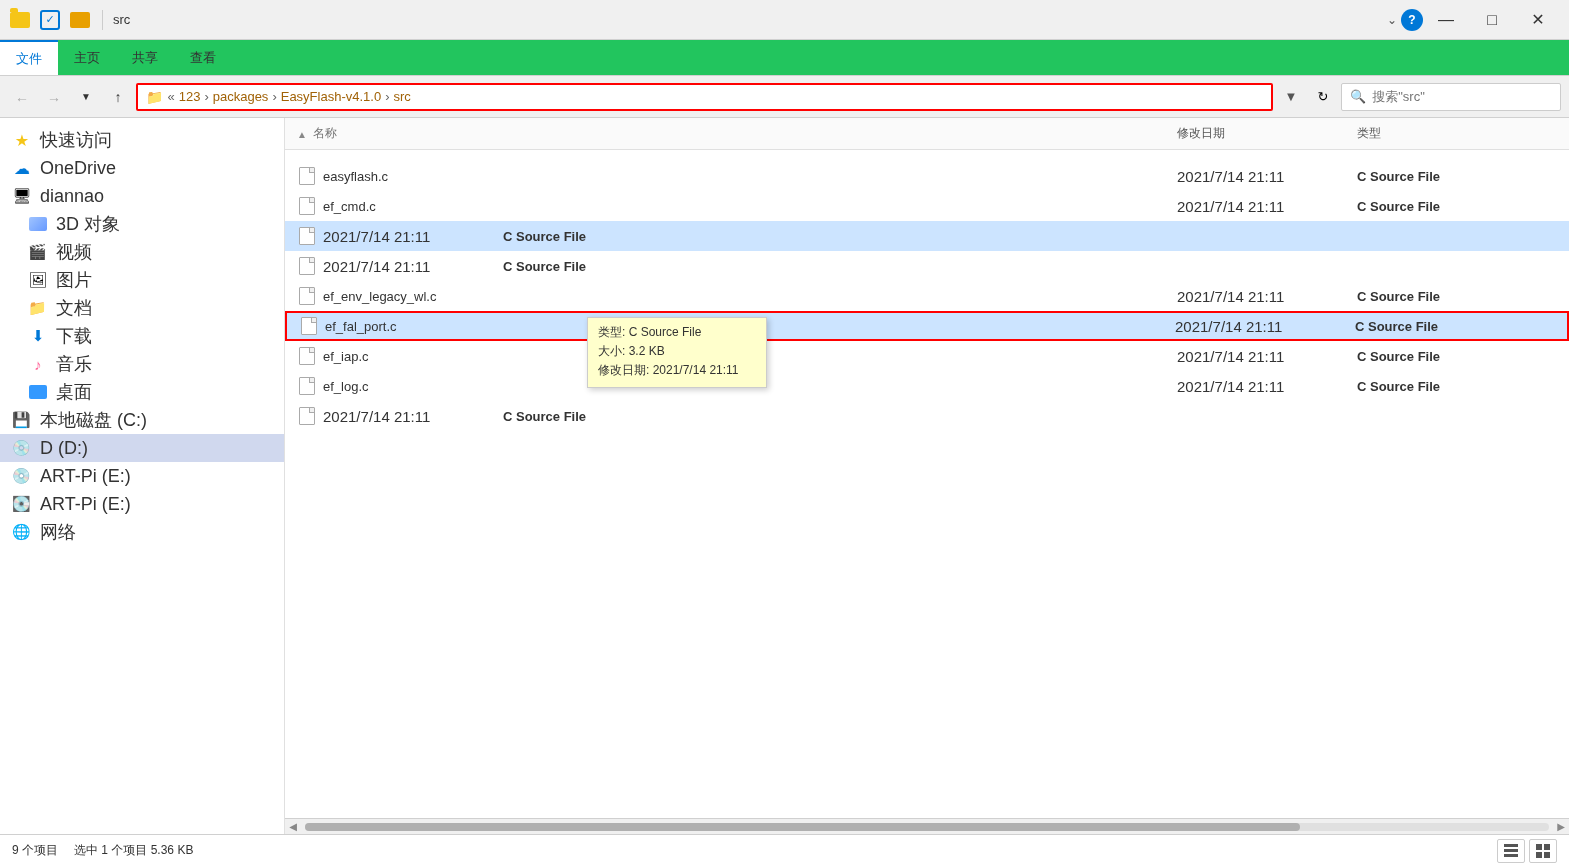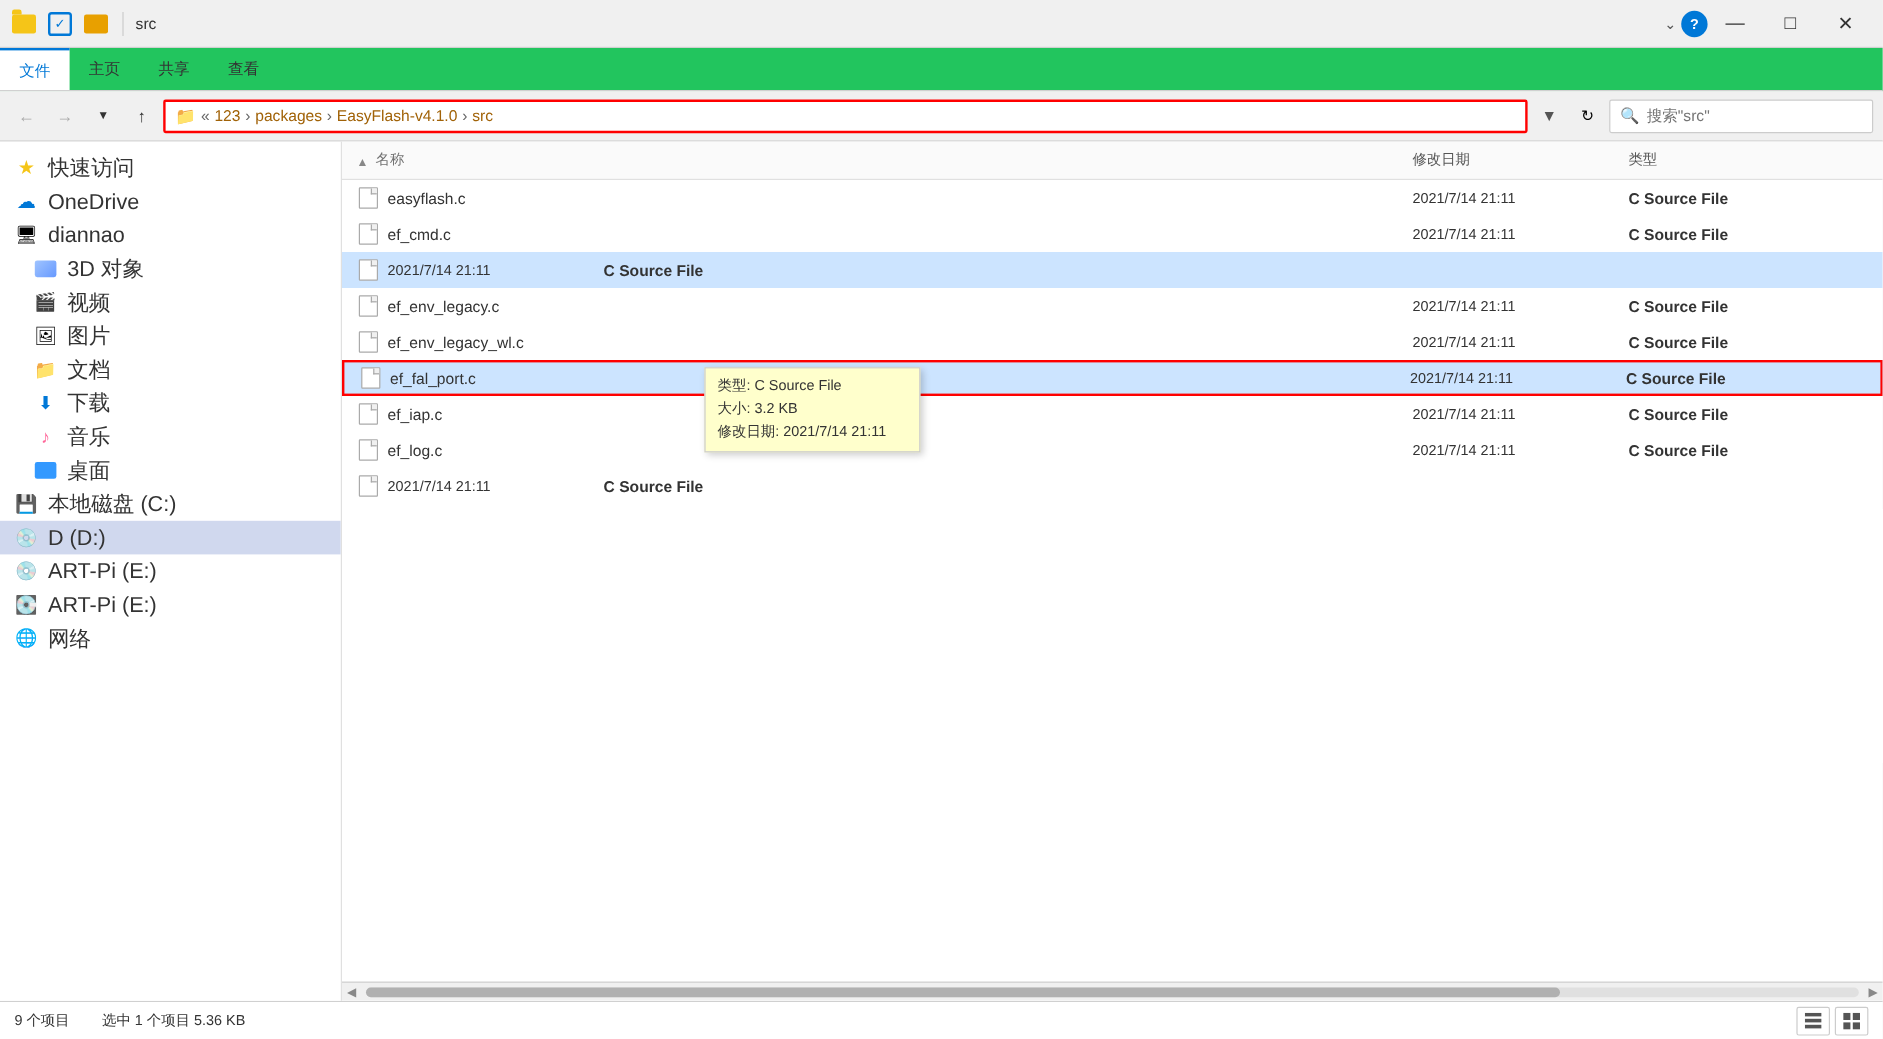--- a/index.html
+++ b/index.html
@@ -68,21 +68,21 @@
     .file-list-header { display: flex; align-items: center; padding: 0 12px; height: 32px; border-bottom: 1px solid #e0e0e0; background: #fafafa; }
     .col-name { flex: 1; font-size: 12px; color: #737373; cursor: pointer; }
     .col-date { width: 180px; font-size: 12px; color: #555; cursor: pointer; }
     .col-type { width: 200px; font-size: 12px; color: #555; cursor: pointer; }
 
     .file-list-body { flex: 1; overflow-y: auto; position: relative; }
     .file-row { display: flex; align-items: center; padding: 0 12px; height: 30px; cursor: pointer; position: relative; }
     .file-row.highlighted { background: #cce4ff; }
     .file-icon { width: 20px; height: 20px; margin-right: 6px; display: flex; align-items: center; justify-content: center; flex-shrink: 0; }
     .file-name-text { flex: 1; font-size: 13px; color: #333; }
-    .file-date { width: 180px; font-size: 12px; color: #333; }
+    .file-date { width: 180px; font-size: 15px; color: #333; }
     .file-type { width: 200px; font-size: 13px; color: #333; font-weight: bold; }
 
     
     .page-icon { width: 16px; height: 18px; border: 1px solid #aaa; border-radius: 1px; background: white; position: relative; }
     .page-icon::after { content: ''; position: absolute; top: 0; right: 0; width: 4px; height: 4px; border-left: 1px solid #aaa; border-bottom: 1px solid #aaa; background: #f0f0f0; }
 
     
     .file-row.selected-red { background: #cce4ff; border: 2px solid red; }
 
     
@@ -93,21 +93,21 @@
       box-shadow: 2px 2px 6px rgba(0,0,0,0.2);
       z-index: 10; white-space: nowrap;
       min-width: 180px;
     }
     .tooltip-row { margin-bottom: 2px; }
 
     
     .status-bar {
       height: 32px; background: white; border-top: 1px solid #d0d0d0;
       display: flex; align-items: center; padding: 0 12px;
-      font-size: 12px; color: #333; gap: 27px;
+      font-size: 12px; color: #333; gap: 16px;
     }
     .status-right { margin-left: auto; display: flex; gap: 4px; }
     .view-btn { width: 28px; height: 24px; display: flex; align-items: center; justify-content: center; cursor: pointer; border: 1px solid #ccc; border-radius: 2px; color: #555; }
 
     
     .h-scroll { height: 16px; border-top: 1px solid #d0d0d0; display: flex; align-items: center; background: #f0f0f0; }
     .h-scroll-track { flex: 1; height: 8px; background: #e0e0e0; margin: 0 4px; border-radius: 4px; }
     .h-scroll-thumb { width: 80%; height: 8px; background: #b0b0b0; border-radius: 4px; }
     .scroll-arrow-h { width: 16px; height: 16px; display: flex; align-items: center; justify-content: center; color: #888; font-size: 10px; cursor: pointer; }
 
@@ -295,21 +295,21 @@
 
     <div class="file-list-header">
       <div style="width:16px;">
         <span style="color:#888;font-size:10px;">▲</span>
       </div>
       <div class="col-name">名称</div>
       <div class="col-date">修改日期</div>
       <div class="col-type">类型</div>
     </div>
 
-    <div class="file-list-body" style="position:relative;">
+    <div class="file-list-body" style="position:relative;margin-top:11px;">
 
       <div class="file-row">
         <div class="file-icon">
             <div class="page-icon"></div>
           </div>
         <span class="file-name-text">easyflash.c</span>
         <span class="file-date">2021/7/14 21:11</span>
         <span class="file-type">C Source File</span>
       </div>
 
@@ -327,21 +327,20 @@
             <div class="page-icon"></div>
           </div>
         <span class="file-date">2021/7/14 21:11</span>
         <span class="file-type">C Source File</span>
       </div>
 
       <div class="file-row">
         <div class="file-icon">
             <div class="page-icon"></div>
           </div>
-        <span class="file-name-text">ef_env_legacy.c</span>
         <span class="file-date">2021/7/14 21:11</span>
         <span class="file-type">C Source File</span>
       </div>
 
       <div class="file-row">
         <div class="file-icon">
             <div class="page-icon"></div>
           </div>
         <span class="file-name-text">ef_env_legacy_wl.c</span>
         <span class="file-date">2021/7/14 21:11</span>

